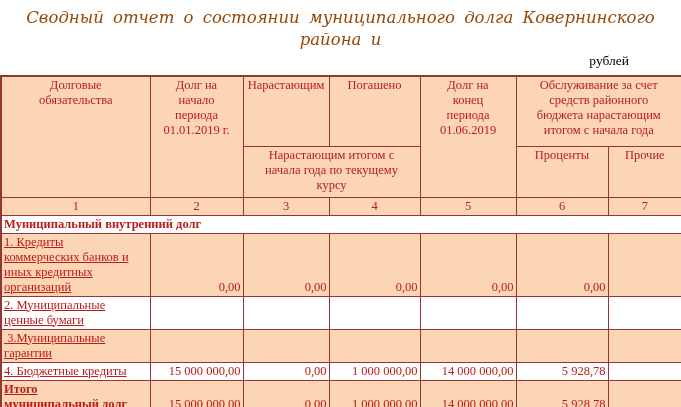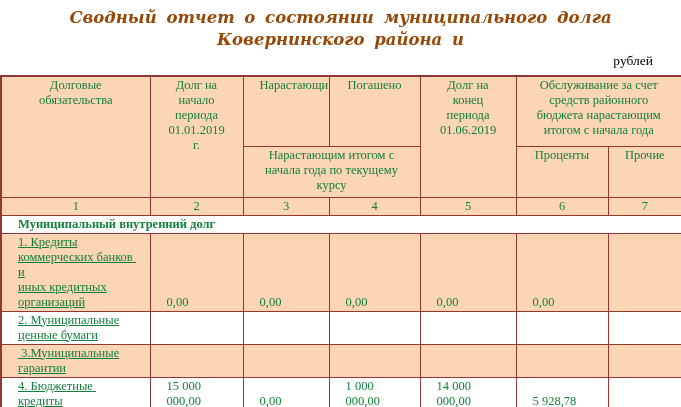--- a/index.html
+++ b/index.html
@@ -17,43 +17,42 @@
   }
   .title {
     padding-top: 7px;
     text-align: center;
     font-family: "DejaVu Serif", serif;
     font-style: italic;
     font-size: 16.5px;
     line-height: 22px;
     color: var(--title-color);
     word-spacing: 4px;
-    font-weight: bold;
   }
   .unit-line {
     text-align: right;
-    padding-right: 28px;
+    padding-right: 52px;
     font-size: 13.5px;
     color: #000000;
     margin-top: 1px;
     line-height: 17px;
   }
   table.report {
     border-collapse: collapse;
     table-layout: fixed;
     width: 681px;
     margin-top: 6px;
     border: 2px solid var(--border);
   }
   table.report td {
     border: 1.5px solid var(--border);
     font-size: 12.5px;
     line-height: 15px;
-    color: #15803d;
-    padding: 1px 16px;
+    color: #b91c1c;
+    padding: 1px 2px;
     overflow: hidden;
   }
   td.shaded { background: var(--fill); }
   td.hdr {
     text-align: center;
     vertical-align: top;
     white-space: pre-wrap;
     background: var(--fill);
     padding-top: 2px;
   }
@@ -73,21 +72,21 @@
   }
   td.rowlabel {
     text-align: left;
     vertical-align: top;
     white-space: pre-wrap;
     padding-left: 3px;
     padding-right: 4px;
     text-decoration: underline;
   }
   td.val {
-    text-align: left;
+    text-align: right;
     vertical-align: bottom;
     padding-bottom: 2px;
   }
   td.bold { font-weight: bold; }
 </style>
 </head>
 <body>
 
 <div class="title">
   <div>Сводный отчет о состоянии муниципального долга  Ковернинского района и</div>

